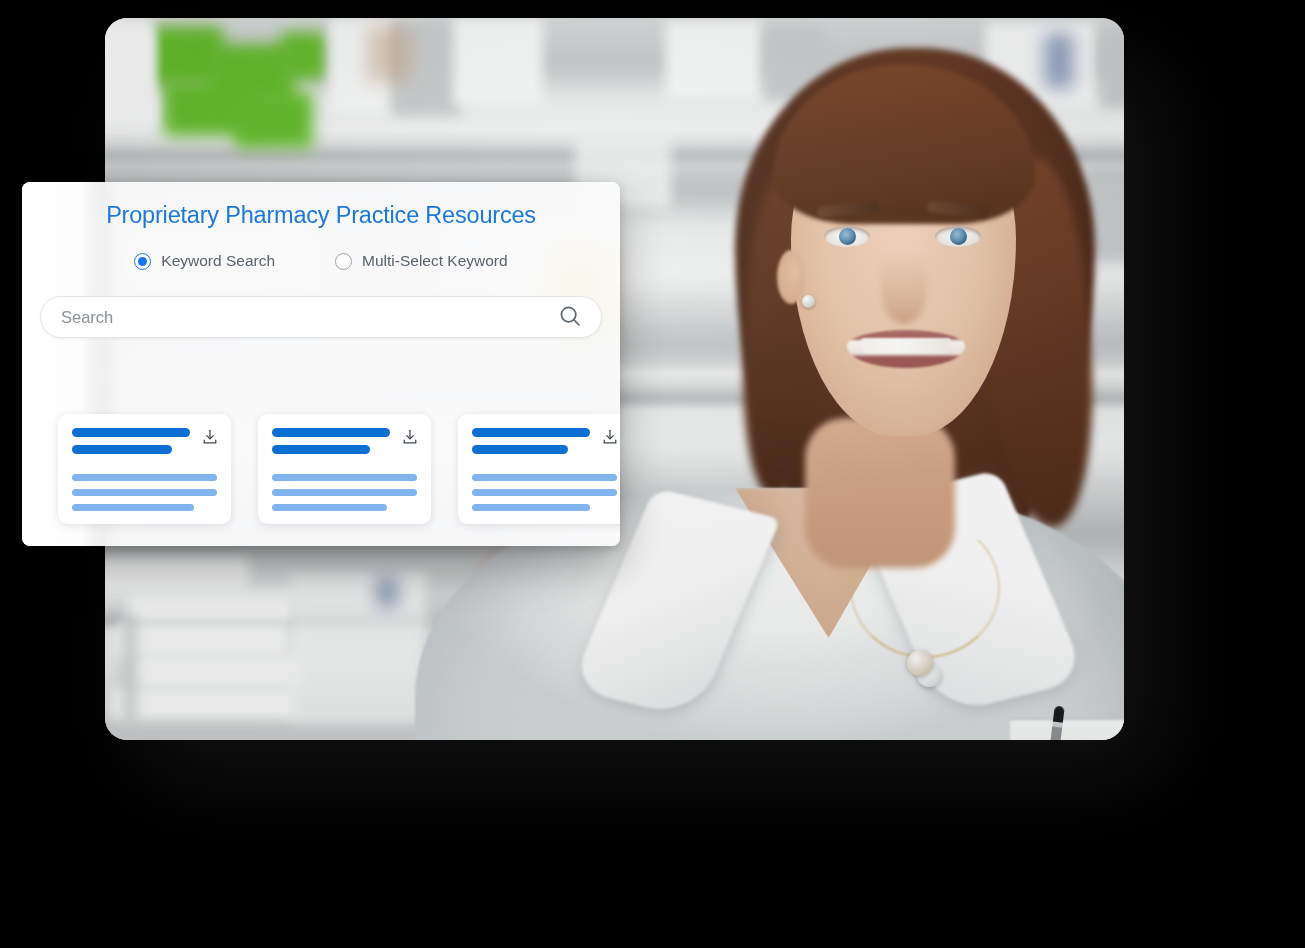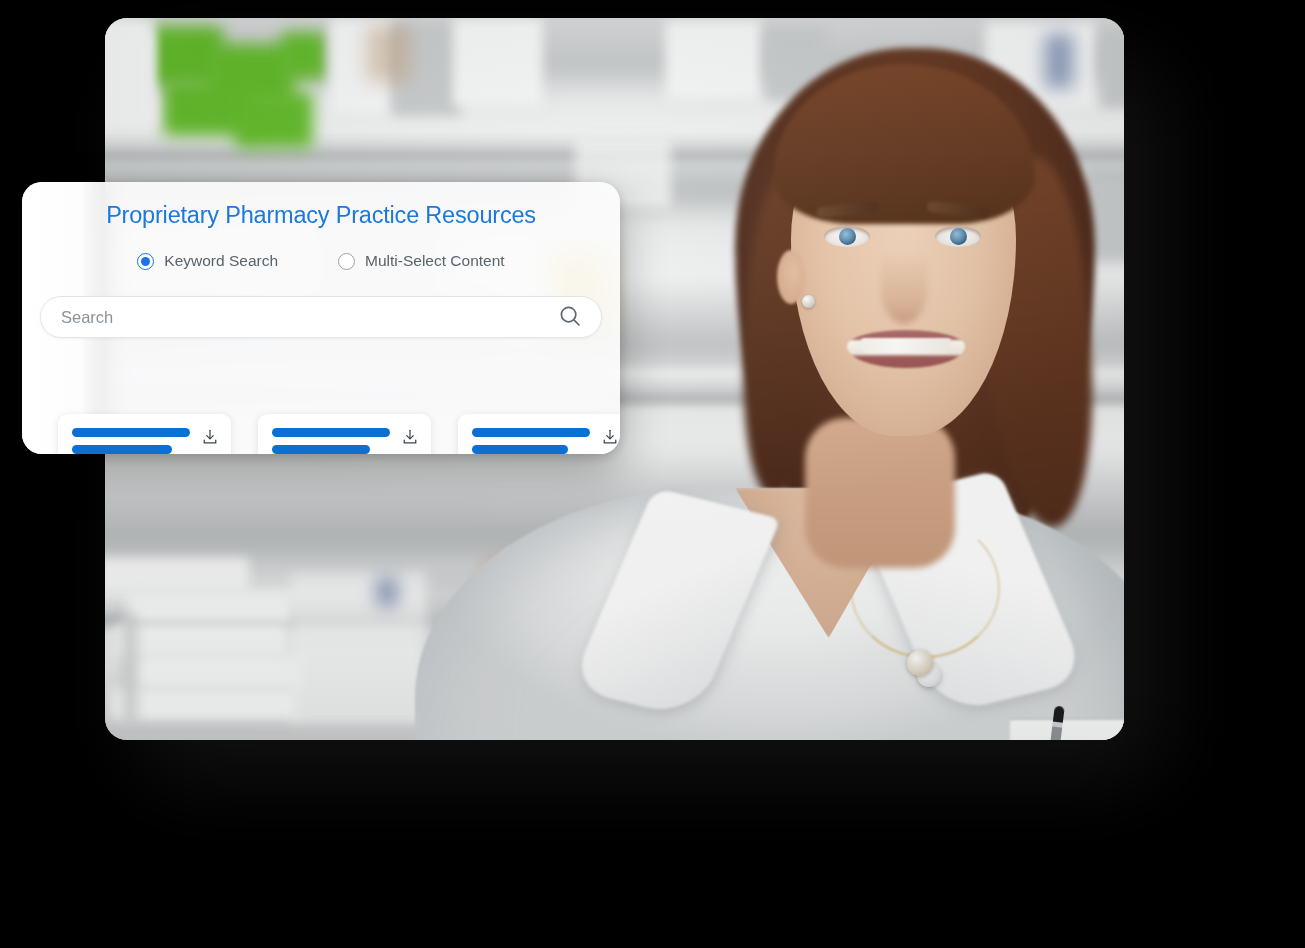--- a/index.html
+++ b/index.html
@@ -277,22 +277,22 @@
     background: radial-gradient(ellipse 70% 55% at 50% 30%, rgba(255,255,255,.06), rgba(0,0,0,.06) 75%);
     pointer-events: none;
   }
 
   
   .overlay-card {
     position: absolute;
     left: 22px;
     top: 182px;
     width: 598px;
-    height: 272px;
-    border-radius: 20px;
+    height: 364px;
+    border-radius: 8px;
     background: rgba(252,252,253,0.92);
     backdrop-filter: blur(12px);
     box-shadow: 0 18px 46px rgba(0,0,0,0.30), 0 3px 12px rgba(0,0,0,0.18);
     overflow: hidden;
   }
   
   .overlay-card::before {
     content: "";
     position: absolute; left: 0; top: 0; bottom: 0; width: 84px;
     background: linear-gradient(90deg,#ffffff 0%, #fdfdfe 70%, rgba(253,253,254,0) 100%);
@@ -527,21 +527,21 @@
 
     <div class="radio-row">
 
       <label class="radio-opt">
         <span class="radio-dot on"></span>
         <span class="radio-label">Keyword Search</span>
       </label>
 
       <label class="radio-opt">
         <span class="radio-dot"></span>
-        <span class="radio-label">Multi-Select Content</span>
+        <span class="radio-label">Multi-Select Keyword</span>
       </label>
 
     </div>
 
     <div class="search-wrap">
       <input class="search-input" type="text" value="" placeholder="Search" style="">
       <button class="search-btn">
         <span>
           <svg width="24" height="24" viewBox="0 0 24 24" fill="none">
             <circle cx="10.6" cy="10.6" r="7.2" stroke="#5f676d" stroke-width="1.7"></circle>

